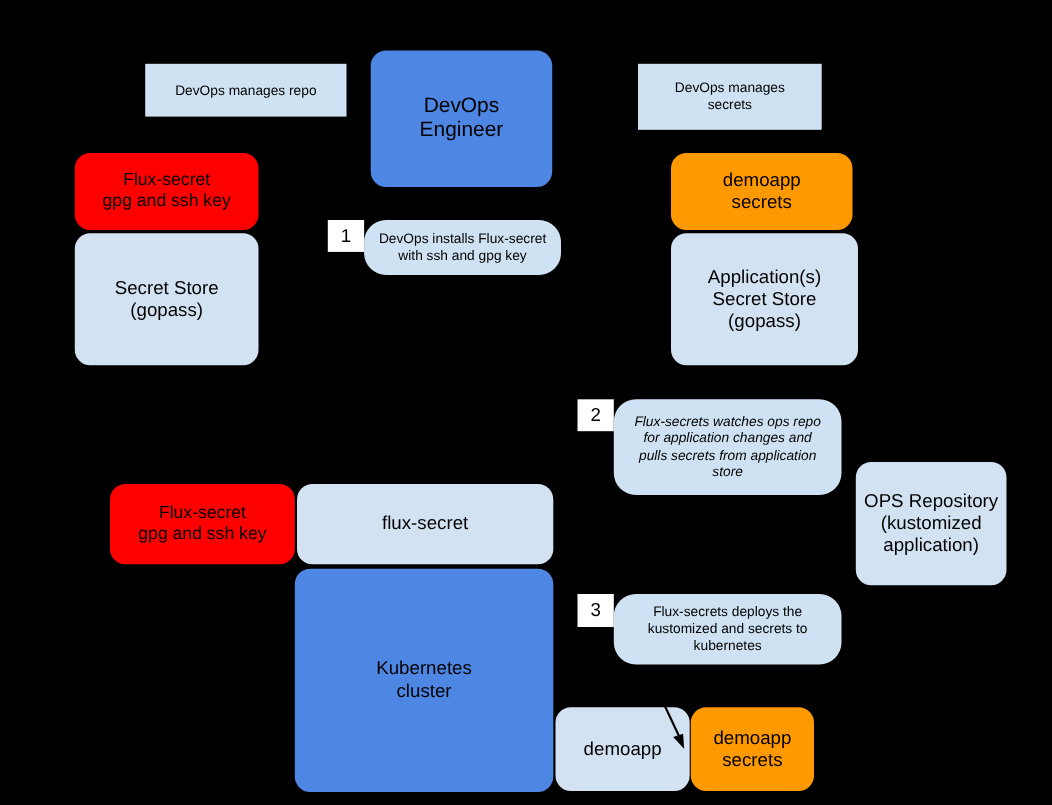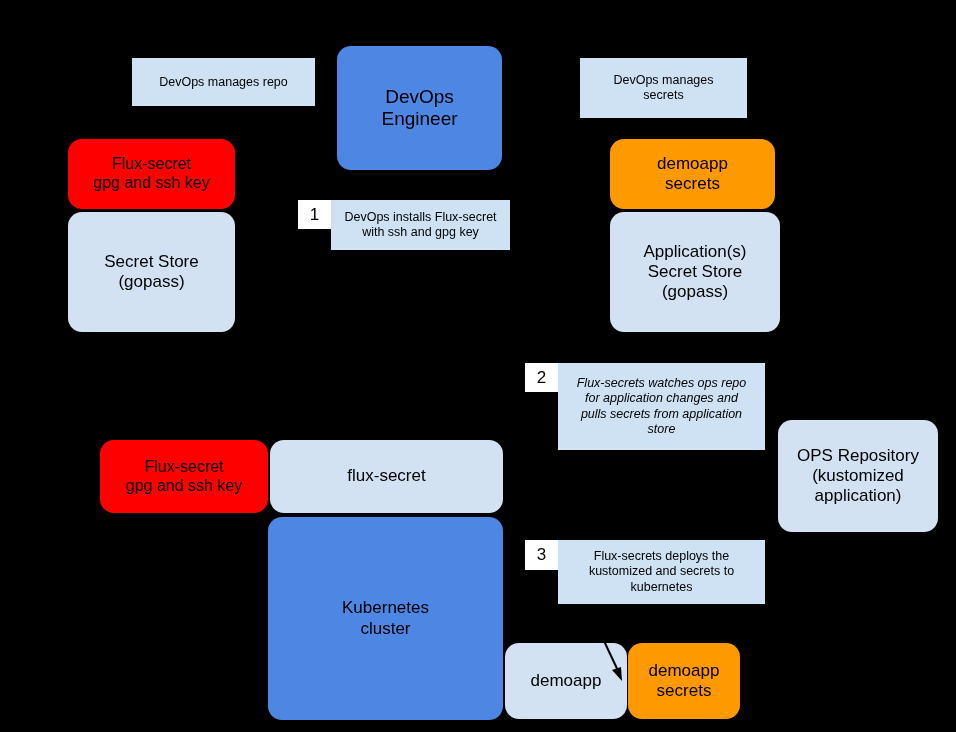--- a/index.html
+++ b/index.html
@@ -59,20 +59,21 @@
     box-sizing: border-box;
     background: #cfe2f3;
     display: flex;
     align-items: center;
     justify-content: center;
     text-align: center;
     line-height: 1.22;
     white-space: pre-line;
     font-size: 12.5px;
     padding: 2px 6px;
+    border-radius: 20px;
   }
   .c-blue   { background: #4d86e3; }
   .c-lblue  { background: #d2e2f2; }
   .c-red    { background: #ff0000; }
   .c-orange { background: #ff9900; }
   svg.overlay {
     position: absolute;
     left: 0; top: 0;
     width: 956px;
     height: 732px;
@@ -112,21 +113,21 @@
   </div>
 
   <div class="step">
     <div class="step-num" style="left:525px; top:363px; width:33px; height:29px;">2</div>
     <div class="step-text" style="left:558px; top:363px; width:207px; height:87px;font-style:italic;">Flux-secrets watches ops repo
 for application changes and
 pulls secrets from application
 store</div>
   </div>
 
-  <div class="node rounded c-lblue" style="left:778px; top:420px; width:160px; height:112px; font-size:17px;">OPS Repository
+  <div class="node rounded c-lblue" style="left:778px; top:420px; width:137px; height:112px; font-size:17px;">OPS Repository
 (kustomized
 application)</div>
 
   <div class="node rounded c-red" style="left:100px; top:440px; width:168px; height:73px; font-size:16px;">Flux-secret
 gpg and ssh key</div>
 
   <div class="node rounded c-lblue" style="left:270px; top:440px; width:233px; height:73px; font-size:17px;">flux-secret</div>
 
   <div class="node rounded c-blue" style="left:268px; top:517px; width:235px; height:203px; font-size:17px;">Kubernetes
 cluster</div>

